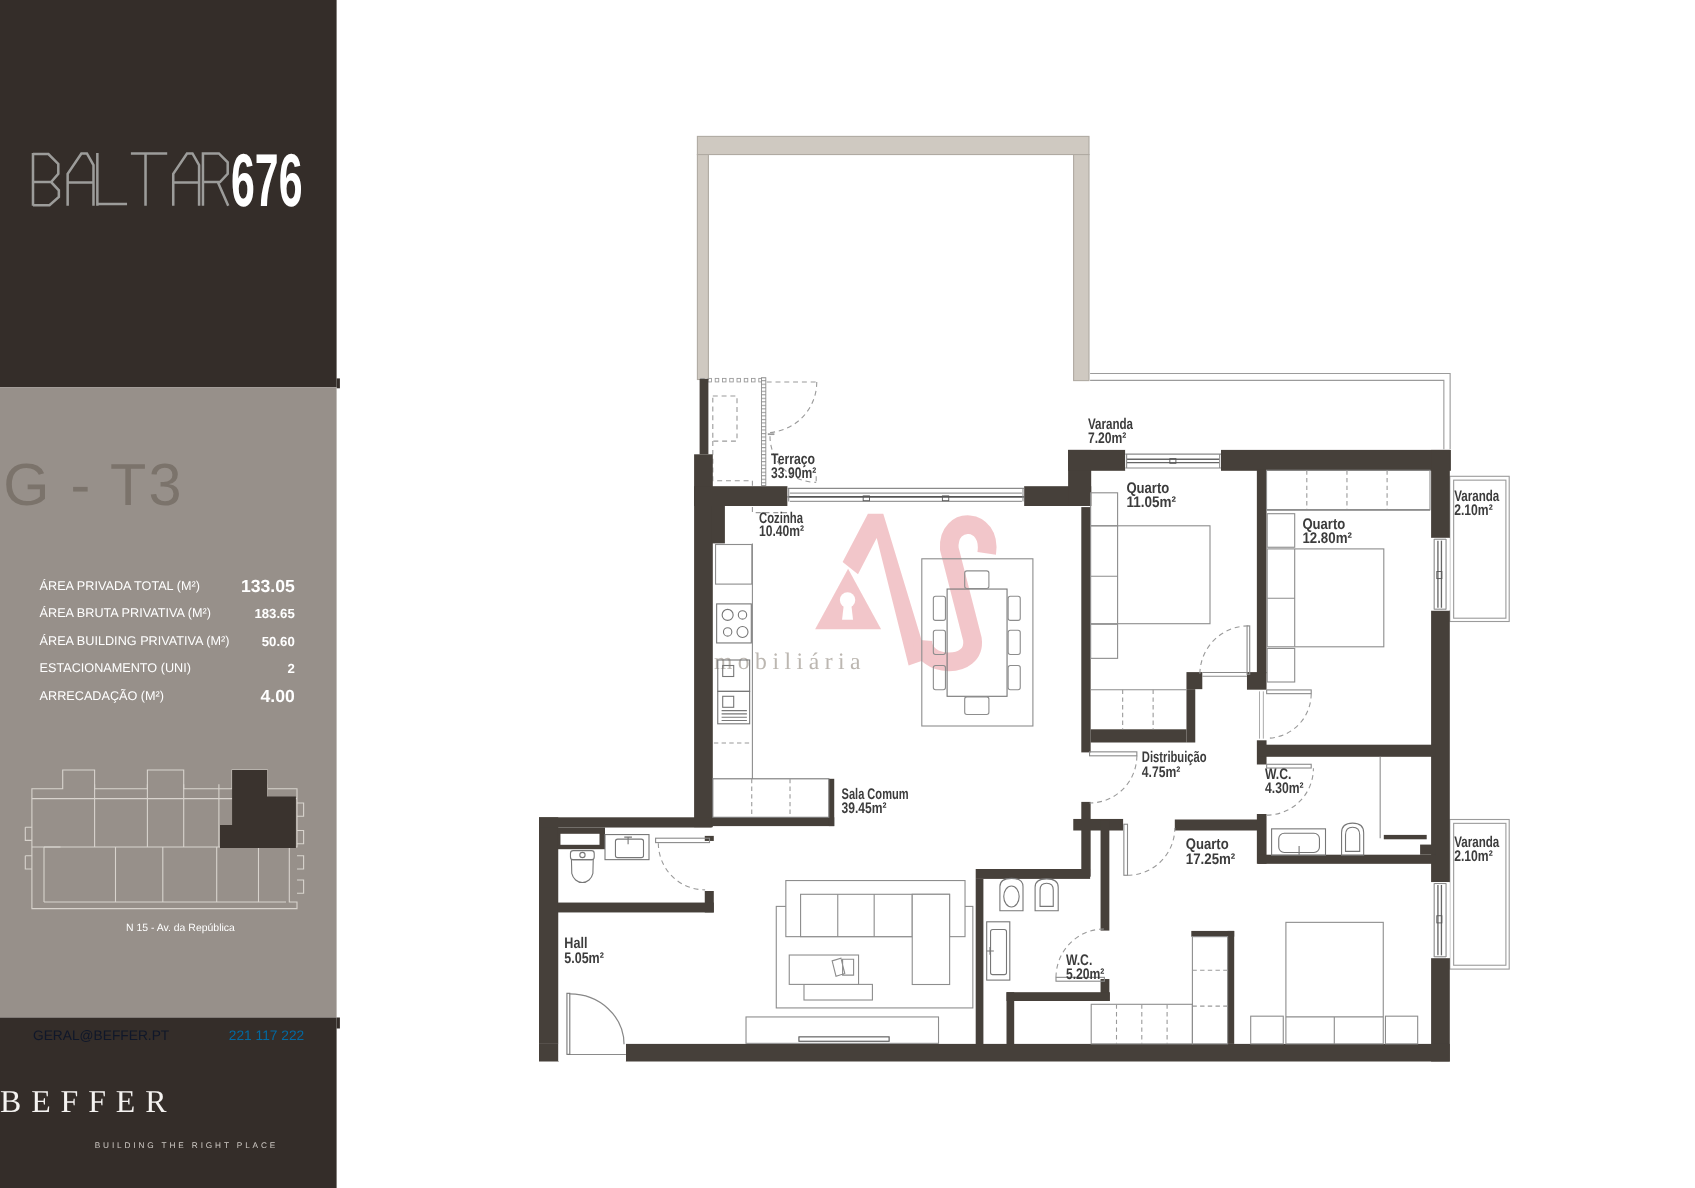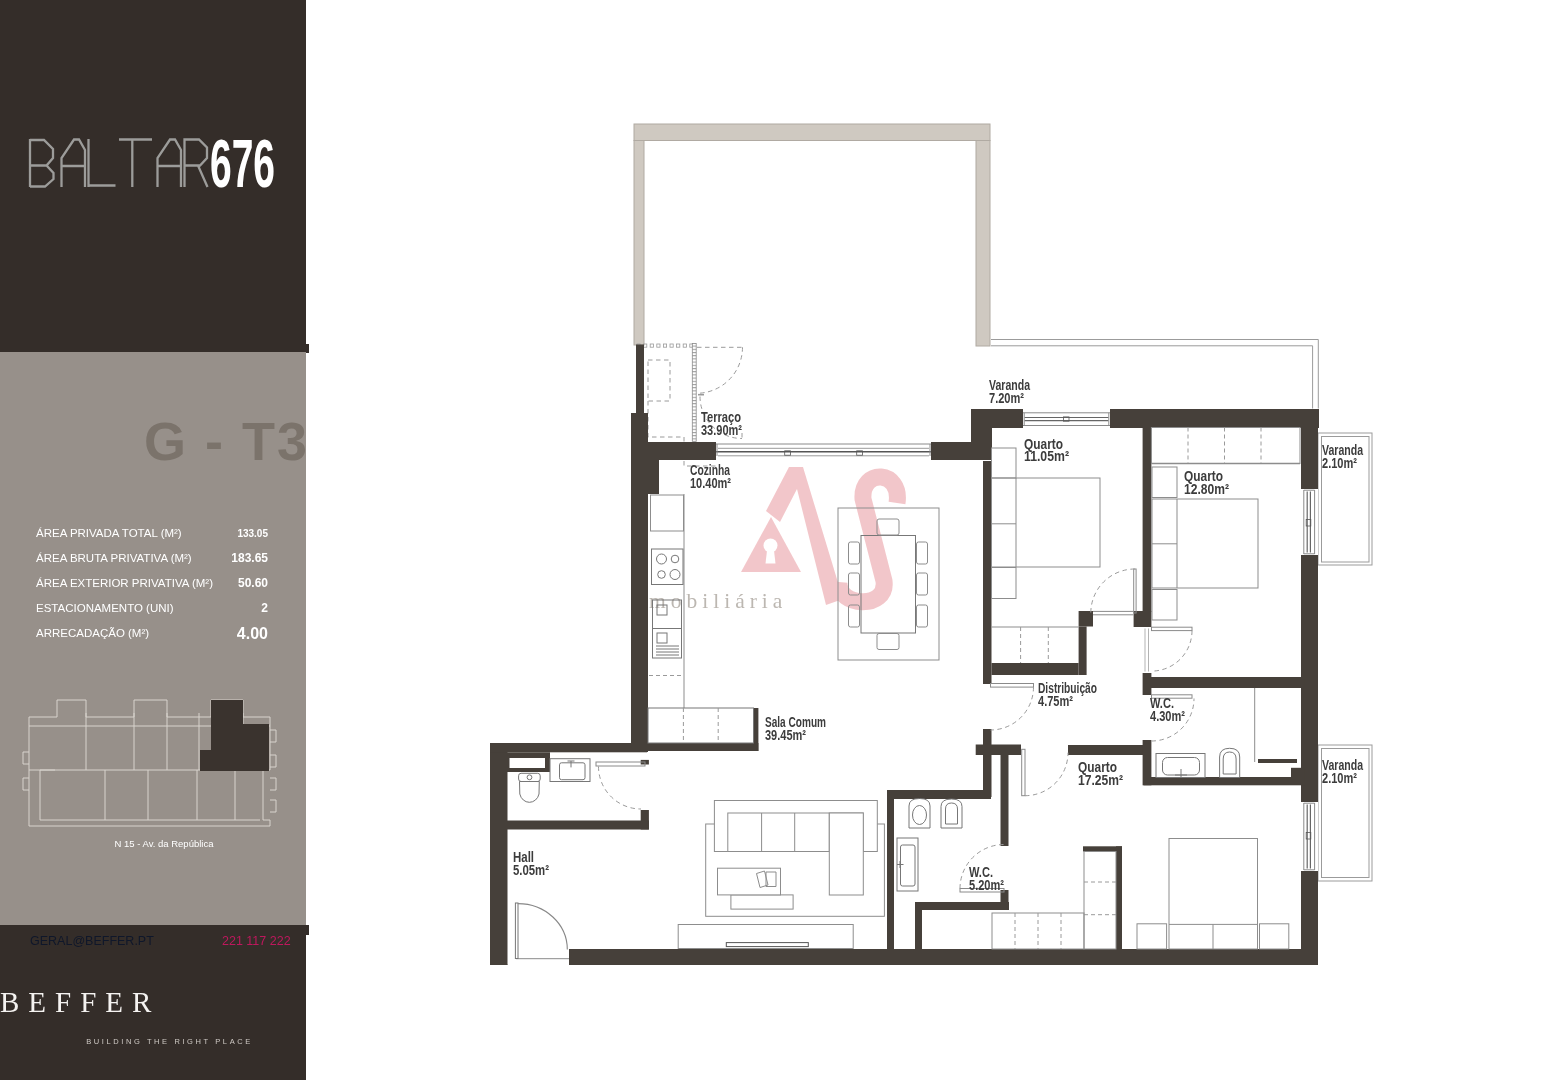--- a/index.html
+++ b/index.html
@@ -17,33 +17,33 @@
 </g>
 <text x="210" y="187" font-size="68" font-weight="bold" fill="#ffffff" textLength="65" lengthAdjust="spacingAndGlyphs">676</text>
 </svg>
 
 <div class="abs" style="left:306px;top:344px;width:3px;height:9px;background:#342d29"></div>
 
 <div class="abs" style="left:306px;top:925px;width:3px;height:10px;background:#342d29"></div>
 
 <div class="abs" style="left:0;top:352px;width:306px;height:573px;background:#97908a"></div>
 
-<div class="abs" style="left:3px;top:410px;width:306px;text-align:right;font-size:54px;font-weight:bold;color:#7b736b;letter-spacing:2px">G - T3</div>
+<div class="abs" style="left:3px;top:410px;width:306px;text-align:left;font-size:54px;font-weight:normal;color:#7b736b;letter-spacing:2px">G - T3</div>
 
 <div class="abs" style="left:36px;top:521px;width:232px;color:#fff;font-size:11.5px">
 <div style="height:25px;line-height:25px;white-space:nowrap">
       <span style="float:left">ÁREA PRIVADA TOTAL (M²)</span>
-      <span style="float:right;font-weight:bold;font-size:10px">133.05</span>
+      <span style="float:right;font-weight:bold;font-size:16px">133.05</span>
     </div>
 <div style="height:25px;line-height:25px;white-space:nowrap">
       <span style="float:left">ÁREA BRUTA PRIVATIVA (M²)</span>
       <span style="float:right;font-weight:bold;font-size:12px">183.65</span>
     </div>
 <div style="height:25px;line-height:25px;white-space:nowrap">
-      <span style="float:left">ÁREA EXTERIOR PRIVATIVA (M²)</span>
+      <span style="float:left">ÁREA BUILDING PRIVATIVA (M²)</span>
       <span style="float:right;font-weight:bold;font-size:12px">50.60</span>
     </div>
 <div style="height:25px;line-height:25px;white-space:nowrap">
       <span style="float:left">ESTACIONAMENTO (UNI)</span>
       <span style="float:right;font-weight:bold;font-size:12px">2</span>
     </div>
 <div style="height:25px;line-height:25px;white-space:nowrap">
       <span style="float:left">ARRECADAÇÃO (M²)</span>
       <span style="float:right;font-weight:bold;font-size:16px">4.00</span>
     </div>
@@ -59,21 +59,21 @@
 
 <path d="M211,40 H243 V64 H269 V111 H200 V90 H211 Z" fill="#3a332e"></path>
 </svg>
 
 <div class="abs" style="left:0;top:838px;width:328px;text-align:center;color:#fff;font-size:9.5px">N 15 - Av. da República</div>
 
 <div class="abs" style="left:0;top:925px;width:306px;height:155px;background:#342d29"></div>
 
 <div class="abs" style="left:30px;top:934px;color:#0f172a;font-size:12.5px">GERAL@BEFFER.PT</div>
 
-<div class="abs" style="left:222px;top:934px;color:#be185d;font-size:12.5px">221 117 222</div>
+<div class="abs" style="left:208px;top:934px;color:#0369a1;font-size:12.5px">221 117 222</div>
 
 <div class="abs" style="left:0;top:986px;width:306px;text-align:left;color:#f5f3f1;font-family:'Liberation Serif',serif;font-size:29px;letter-spacing:9px">BEFFER</div>
 
 <div class="abs" style="left:0;top:1037px;width:339px;text-align:center;color:#cfcac5;font-size:7.5px;letter-spacing:2.6px">BUILDING THE RIGHT PLACE</div>
 <svg class="abs" style="left:0;top:0" width="1541" height="1080" viewBox="0 0 1541 1080">
 <defs>
       <pattern id="hatch" width="4" height="3.2" patternUnits="userSpaceOnUse">
         <rect width="4" height="3.2" fill="#fff"></rect>
         <rect y="0" width="4" height="1.0" fill="#9a9a9a"></rect>
       </pattern>

